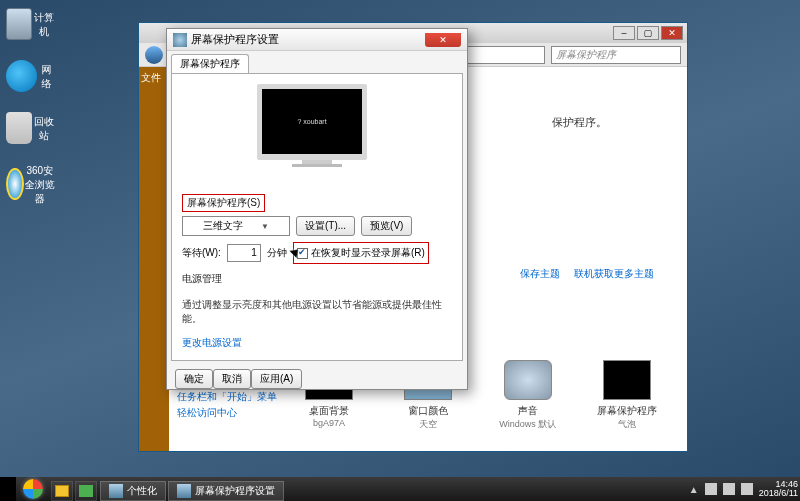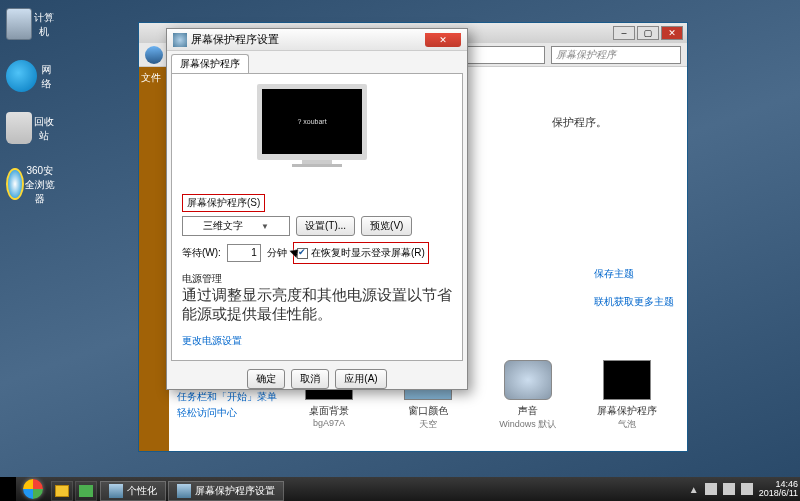--- a/index.html
+++ b/index.html
@@ -21,21 +21,21 @@
 .winbtn { width: 22px; height: 14px; font-size: 9px; display: flex; align-items: center; justify-content: center; background: #e0e0e0; border: 1px solid #888; }
 .winbtn.close { background: #c0392b; color: #fff; }
 .cp-toolbar { height: 24px; background: #e8e8e8; border-bottom: 1px solid #ccc; display: flex; align-items: center; gap: 6px; padding: 0 6px; }
 .cp-nav { width: 18px; height: 18px; border-radius: 50%; background: linear-gradient(#6db3f2, #2a5a8a); }
 .cp-addr { flex: 1; height: 18px; background: #fff; border: 1px solid #888; }
 .cp-search { width: 130px; height: 18px; background: #fff; border: 1px solid #888; display: flex; align-items: center; padding: 0 4px; color: #888; font-size: 10px; font-style: italic; }
 .cp-body { display: flex; height: calc(100% - 44px); }
 .cp-side { width: 30px; background: #a16207; }
 .cp-main { flex: 1; background: #fff; padding: 40px 10px 10px; position: relative; }
 .cp-head-text { position: absolute; top: 48px; right: 80px; font-size: 11px; color: #333; }
-.cp-links { position: absolute; top: 200px; right: 13px; font-size: 10px; color: #0066cc; display: flex; gap: 14px; flex-direction: column; }
+.cp-links { position: absolute; top: 200px; right: 33px; font-size: 10px; color: #0066cc; display: flex; gap: 14px; }
 .cp-items { position: absolute; bottom: 20px; left: 120px; right: 20px; display: flex; justify-content: space-between; }
 .cp-item { width: 80px; display: flex; flex-direction: column; align-items: center; font-size: 10px; color: #333; }
 .cp-item .thumb { width: 48px; height: 40px; background: linear-gradient(#b0d0e8, #80b0d0); border: 1px solid #888; margin-bottom: 4px; }
 .cp-item .thumb.sound { background: radial-gradient(#cde, #89a); border-radius: 6px; }
 .cp-item .sub { color: #777; font-size: 9px; }
 .cp-sidetext { position: absolute; bottom: 30px; left: 8px; font-size: 10px; color: #0066cc; line-height: 1.6; }
 
 
 .ss-dialog { position: absolute; top: 28px; left: 166px; width: 302px; height: 362px; background: #f4f4f4; border: 1px solid #888; box-shadow: 4px 4px 12px rgba(0,0,0,.4); z-index: 10; }
 .ss-titlebar { height: 22px; background: linear-gradient(#fdfdfd, #e6e6e6); border-bottom: 1px solid #ccc; display: flex; align-items: center; padding: 0 6px; font-size: 11px; }
@@ -53,23 +53,23 @@
 .combo { flex: 0 0 108px; height: 20px; background: #fff; border: 1px solid #888; display: flex; align-items: center; padding: 0 20px; justify-content: space-between; }
 .combo .arr { font-size: 8px; color: #555; }
 .btn { height: 20px; padding: 0 8px; background: linear-gradient(#fdfdfd, #e4e4e4); border: 1px solid #888; border-radius: 3px; font-size: 10px; display: flex; align-items: center; }
 .spin { width: 34px; height: 18px; border: 1px solid #888; background: #fff; text-align: right; padding: 0 3px; font-size: 10px; line-height: 16px; }
 .chk-wrap { display: flex; align-items: center; gap: 3px; border: 1px solid #c00; padding: 3px 3px; }
 .chk { width: 11px; height: 11px; border: 1px solid #666; background: #fff; position: relative; }
 .chk.on::after { content: "✔"; position: absolute; top: -2px; left: 0; font-size: 9px; color: #1a5aa0; }
 .cursor { position: absolute; width: 10px; height: 14px; pointer-events: none; }
 .cursor::before { content: ""; position: absolute; border-left: 7px solid #000; border-top: 5px solid transparent; border-bottom: 5px solid transparent; transform: rotate(-45deg); filter: drop-shadow(0 0 1px #fff); }
 .section-h { font-size: 10px; color: #222; margin-top: 8px; }
-.section-t { font-size: 15px; color: #333; margin-top: 0; }
+.section-t { font-size: 10px; color: #333; margin-top: 12px; }
 .linktext { font-size: 10px; color: #0066cc; margin-top: 10px; display: inline-block; }
-.ss-buttons { display: flex; justify-content: center; gap: 6px; padding: 4px 8px 0; }
+.ss-buttons { display: flex; justify-content: flex-start; padding: 4px 8px 0; }
 
 
 .taskbar { position: absolute; bottom: 0; left: 16px; width: 800px; height: 24px; background: linear-gradient(#3a3a3a, #181818); display: flex; align-items: flex-end; color: #fff; font-size: 10px; }
 .start { width: 34px; height: 24px; display: flex; align-items: center; justify-content: center; }
 .orb { width: 20px; height: 20px; border-radius: 50%; background: conic-gradient(#f44336 0 90deg, #4caf50 90deg 180deg, #2196f3 180deg 270deg, #ffc107 270deg 360deg); box-shadow: 0 0 4px rgba(255,255,255,.4); }
 .pin { width: 22px; height: 20px; margin: 0 1px; background: rgba(255,255,255,.06); border: 1px solid rgba(255,255,255,.1); display: flex; align-items: center; justify-content: center; }
 .taskbtn { height: 20px; padding: 0 8px; background: rgba(255,255,255,.12); border: 1px solid rgba(255,255,255,.2); display: flex; align-items: center; gap: 4px; margin-left: 2px; }
 .taskbtn .ti { width: 14px; height: 14px; background: linear-gradient(#b0d0e8,#5080a0); }
 .tray { margin-left: auto; display: flex; align-items: center; gap: 6px; padding-right: 4px; }
 .tray .ic { width: 12px; height: 12px; background: #ccc; }

